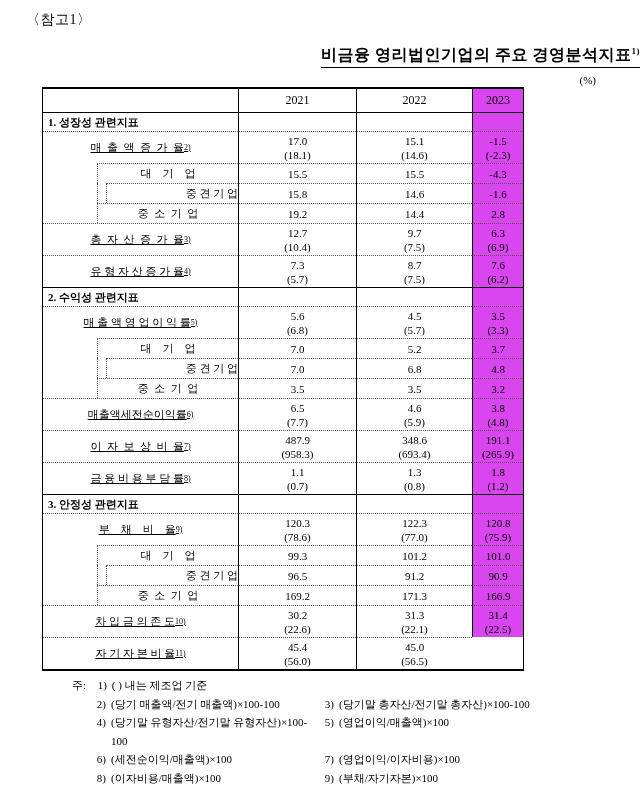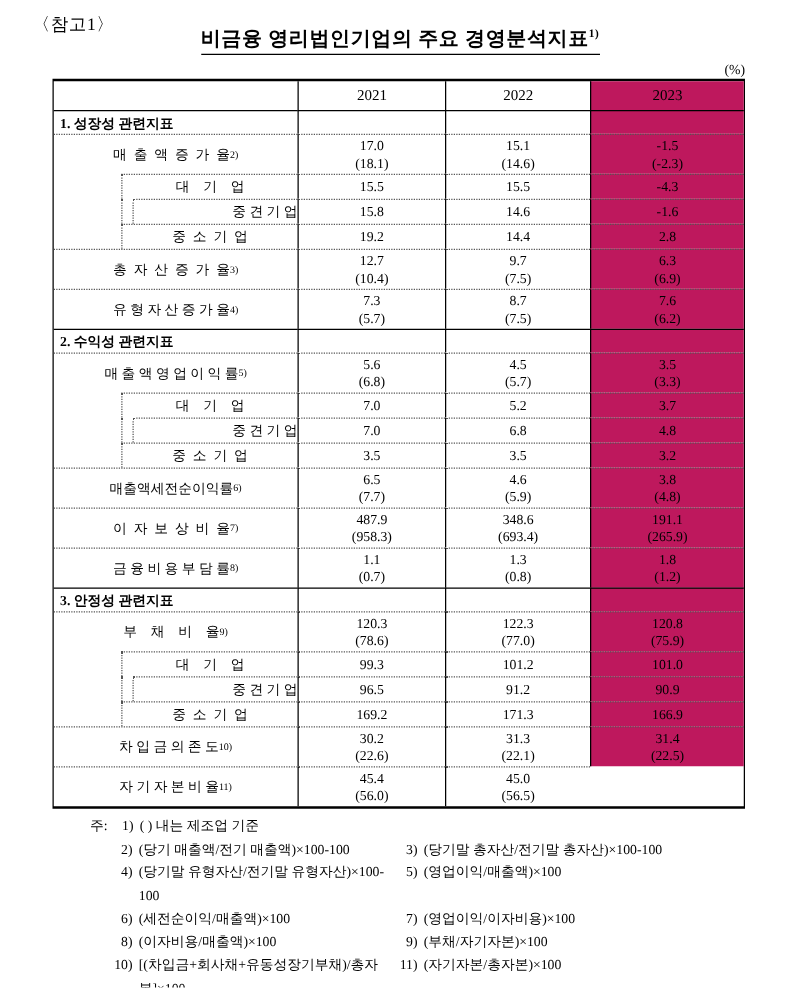--- a/index.html
+++ b/index.html
@@ -6,45 +6,45 @@
   html, body { background: #ffffff; }
   body {
     width: 640px; height: 790px; position: relative; overflow: hidden;
     font-family: "Liberation Serif", "DejaVu Serif", serif;
     color: #000;
   }
   .ref-label {
     position: absolute; top: 11px; left: 26px;
     font-size: 14px; letter-spacing: 0.5px; text-align: right;
   }
-  .title-wrap { padding-top: 21px; text-align: center; }
+  .title-wrap { padding-top: 45px; text-align: right; }
   .doc-title {
     display: inline-block; font-size: 16px; font-weight: bold;
     letter-spacing: 0.5px; border-bottom: 1.5px solid #000; padding-bottom: 1px;
   }
   .doc-title sup { font-size: 9px; font-weight: bold; }
   .table-area { width: 554px; margin-left: 42px; }
   .unit-label { text-align: right; font-size: 11px; margin-top: 6px; margin-bottom: 1px; }
   .fin-table {
-    width: 554px;
+    width: 482px;
     border: 1px solid #000; border-top-width: 2px; border-bottom-width: 2px;
     font-size: 11px;
   }
   .trow { display: grid; grid-template-columns: 195px 118px 116px 1fr; }
   .cell { position: relative; }
   .c2, .c3, .c4 { border-left: 1px solid #000; text-align: center; }
-  .hl { background: #be185d; }
+  .hl { background: #d946ef; }
   .thead { min-height: 23px; }
   .thead .cell { display: flex; align-items: center; justify-content: center; font-size: 12px; }
   .trow.section .cell { border-top: 1px solid #000; }
   .trow.section { min-height: 19px; }
   .sec-label { font-weight: bold; font-size: 11px; padding: 2px 0 1px 5px; display: block; }
   .trow.ind .cell { border-top: 1px dotted #555; }
   .trow.ind { min-height: 32px; }
-  .trow.ind .c1 { display: flex; align-items: center; justify-content: center; }
+  .trow.ind .c1 { display: flex; align-items: center; justify-content: center; text-decoration: underline; }
   .ind-label { white-space: pre; }
   .ind-label-sup { font-size: 8px; vertical-align: super; line-height: 0; }
   .trow.sub { min-height: 20px; }
   .trow.sub .c2, .trow.sub .c3, .trow.sub .c4 { border-top: 1px dotted #555; }
   .trow.sub .c1 { border-top: none; }
   .val-cell { display: flex; flex-direction: column; align-items: center; justify-content: center; }
   .val, .paren { line-height: 14px; }
   .indent-lv1 {
     margin-left: 54px; height: 100%;
     border-left: 1px dotted #555;

